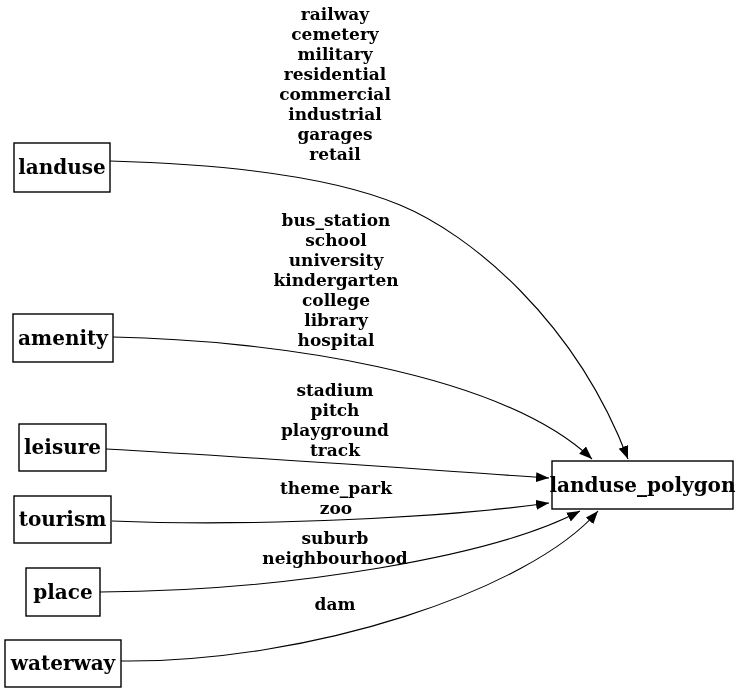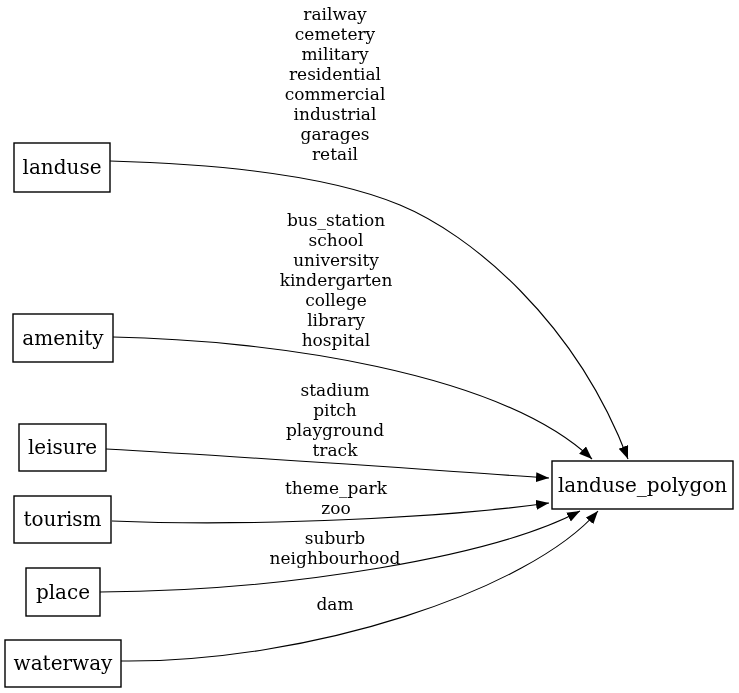--- a/index.html
+++ b/index.html
@@ -7,20 +7,21 @@
     padding: 0;
     background: #ffffff;
   }
   .stage {
     position: relative;
     width: 739px;
     height: 693px;
     background: #ffffff;
     font-family: "DejaVu Serif", serif;
     overflow: hidden;
+    font-weight: bold;
   }
   svg { display: block; }
   .node-box {
     fill: #ffffff;
     stroke: #000000;
     stroke-width: 1.4px;
   }
   .node-label {
     font-family: "DejaVu Serif", serif;
     font-size: 20px;

